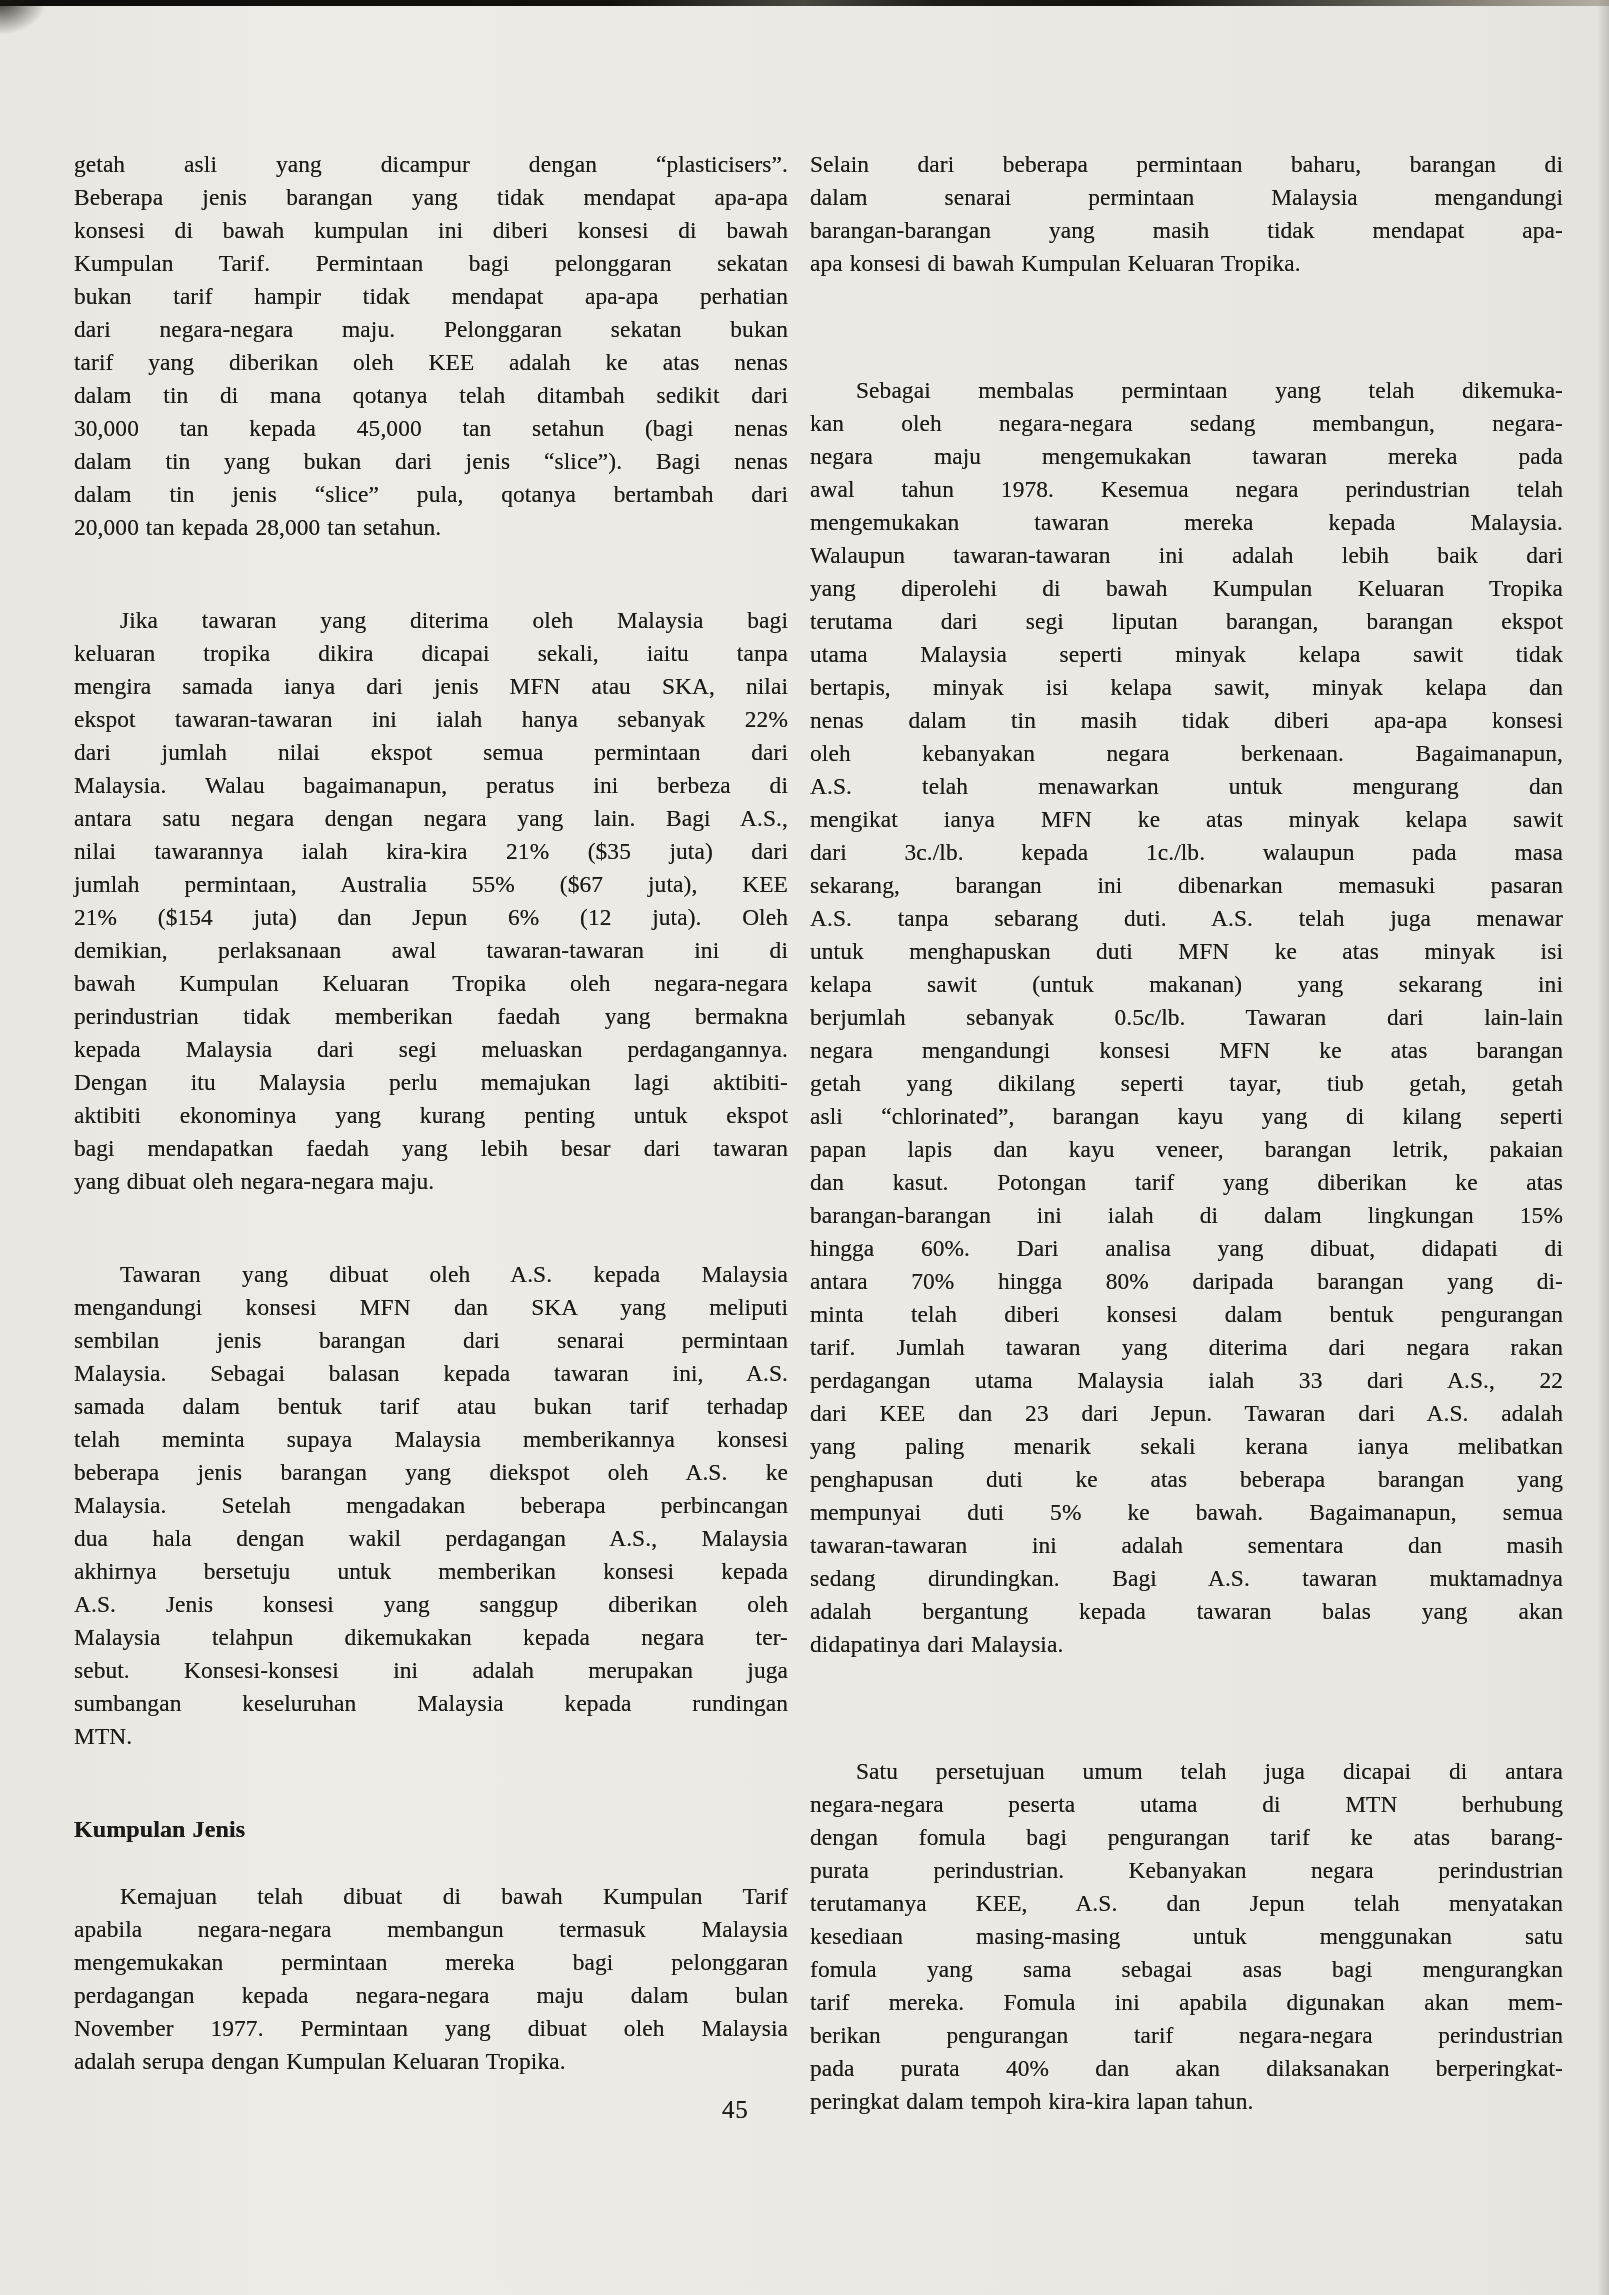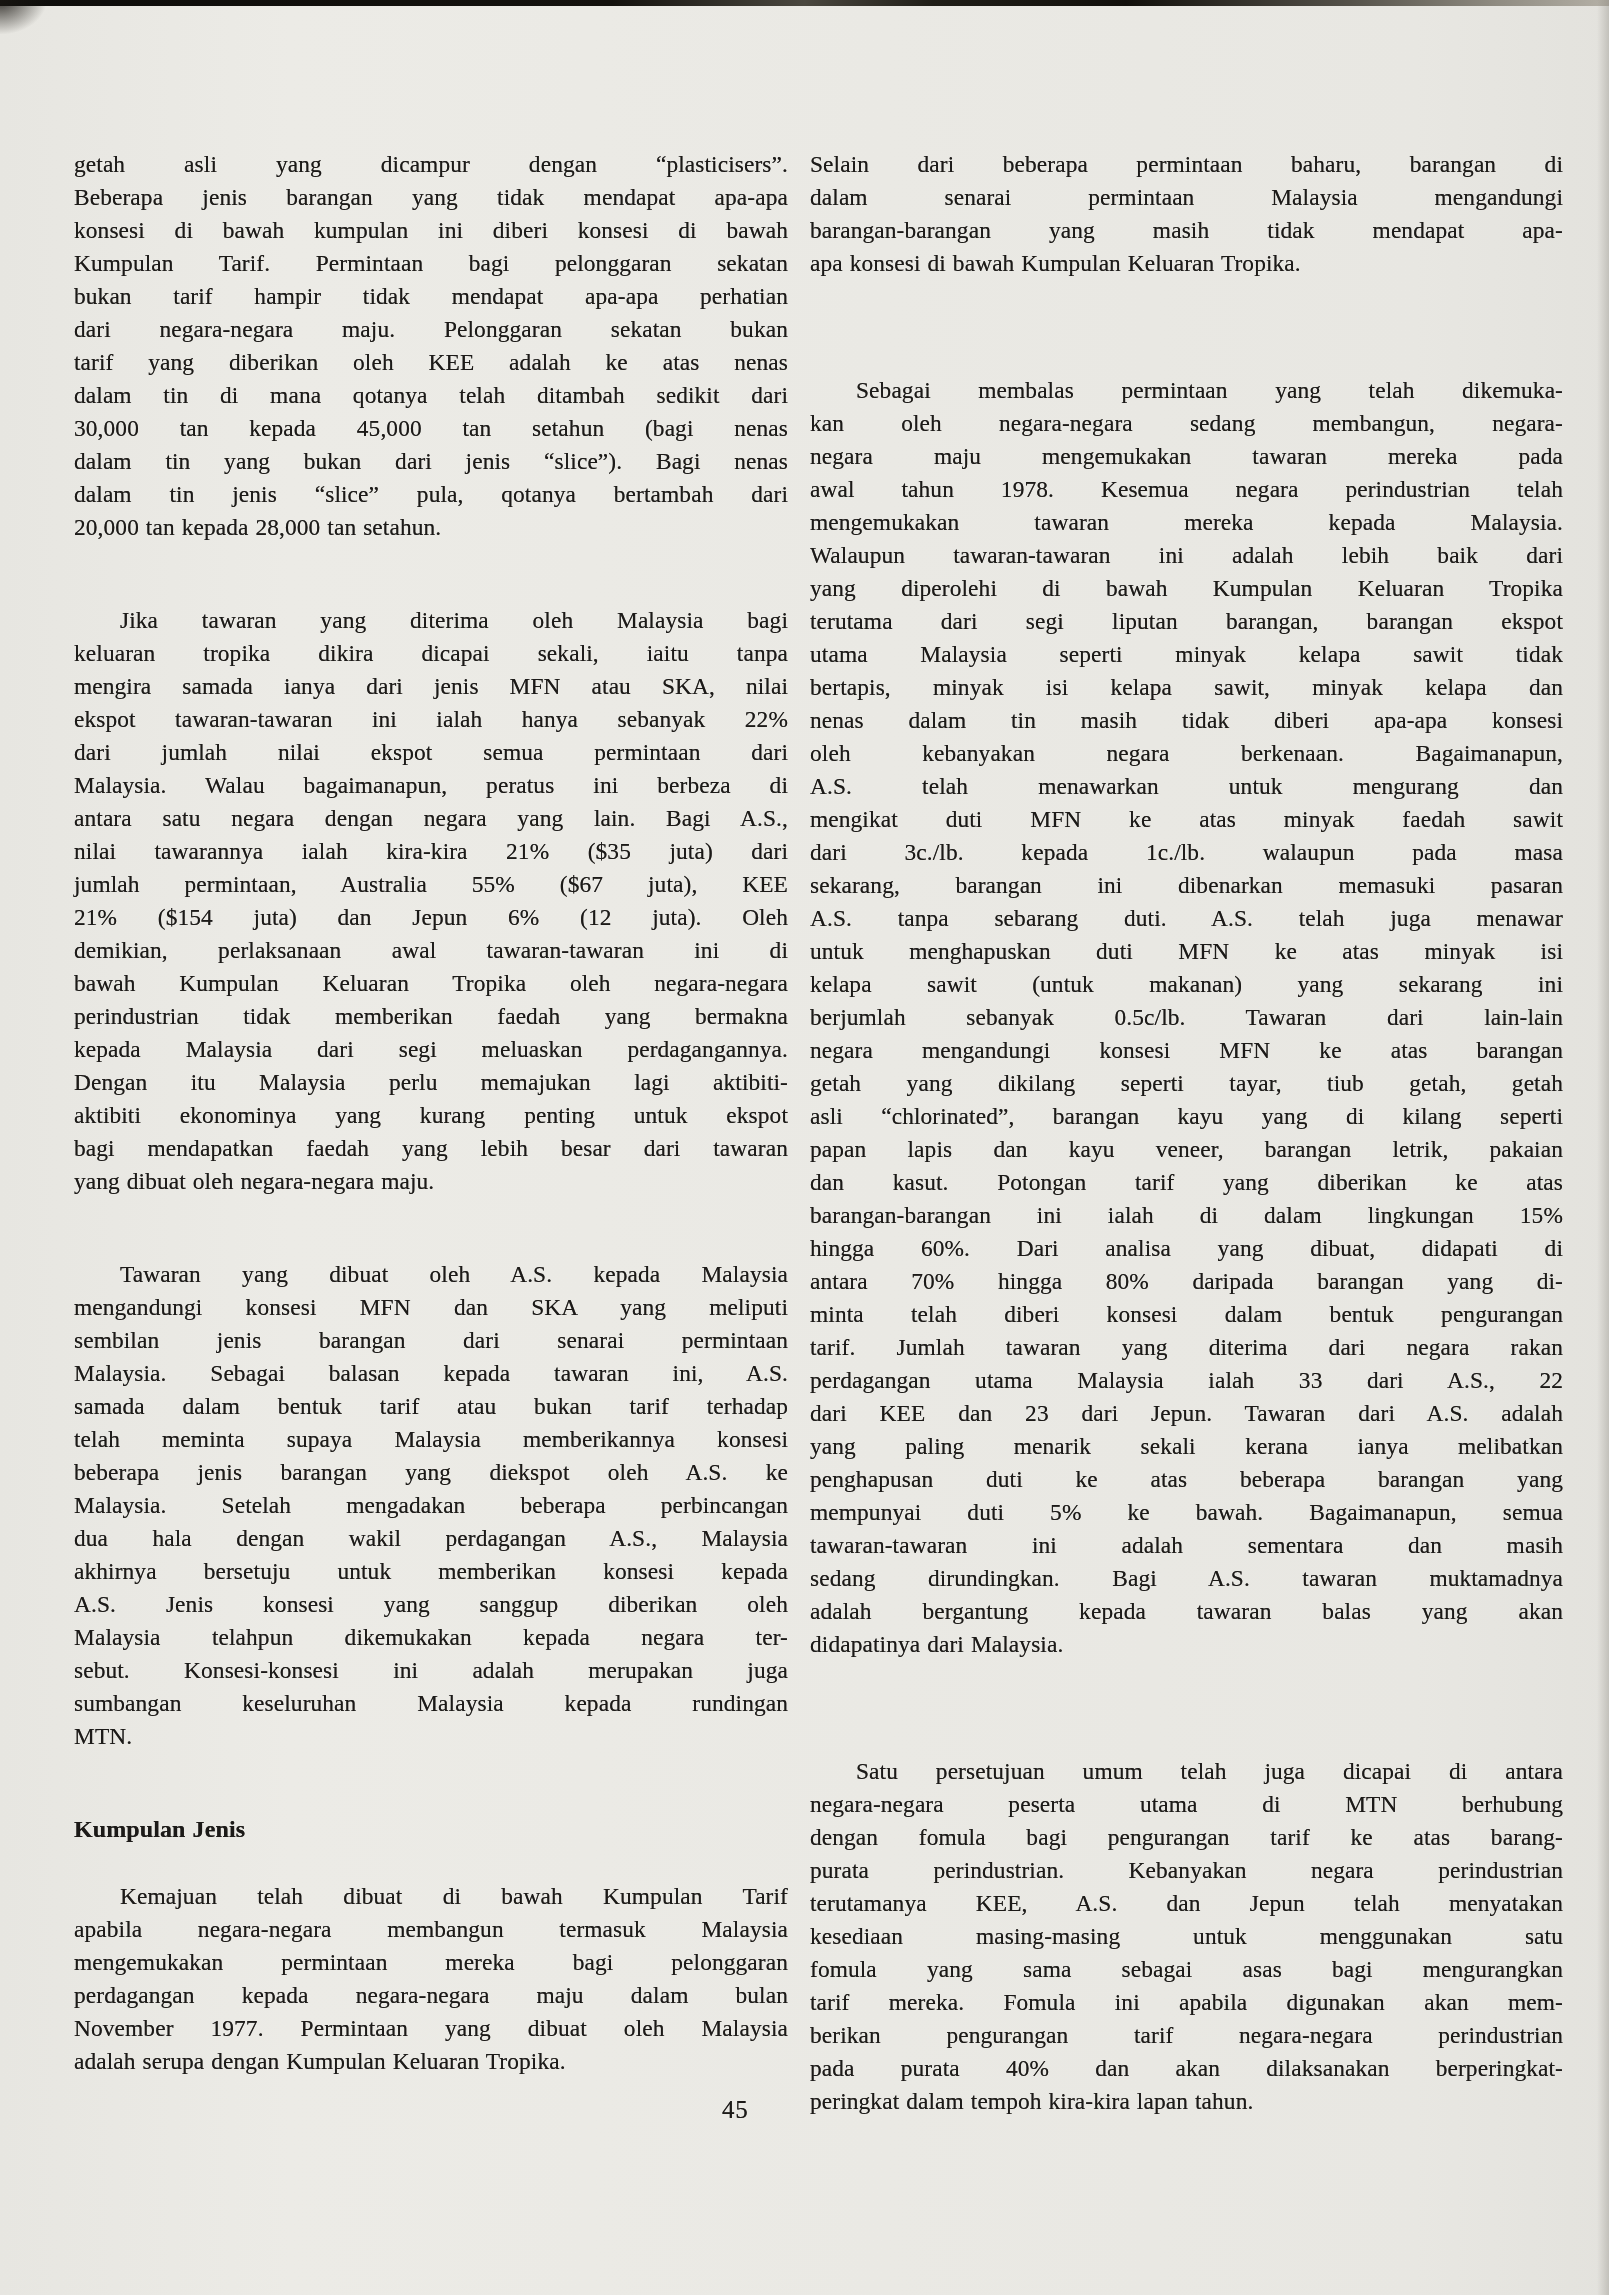--- a/index.html
+++ b/index.html
@@ -144,21 +144,21 @@
         <div class="line">awal tahun 1978. Kesemua negara perindustrian telah</div>
         <div class="line">mengemukakan tawaran mereka kepada Malaysia.</div>
         <div class="line">Walaupun tawaran-tawaran ini adalah lebih baik dari</div>
         <div class="line">yang diperolehi di bawah Kumpulan Keluaran Tropika</div>
         <div class="line">terutama dari segi liputan barangan, barangan ekspot</div>
         <div class="line">utama Malaysia seperti minyak kelapa sawit tidak</div>
         <div class="line">bertapis, minyak isi kelapa sawit, minyak kelapa dan</div>
         <div class="line">nenas dalam tin masih tidak diberi apa-apa konsesi</div>
         <div class="line">oleh kebanyakan negara berkenaan. Bagaimanapun,</div>
         <div class="line">A.S. telah menawarkan untuk mengurang dan</div>
-        <div class="line">mengikat duti MFN ke atas minyak faedah sawit</div>
+        <div class="line">mengikat ianya MFN ke atas minyak kelapa sawit</div>
         <div class="line">dari 3c./lb. kepada 1c./lb. walaupun pada masa</div>
         <div class="line">sekarang, barangan ini dibenarkan memasuki pasaran</div>
         <div class="line">A.S. tanpa sebarang duti. A.S. telah juga menawar</div>
         <div class="line">untuk menghapuskan duti MFN ke atas minyak isi</div>
         <div class="line">kelapa sawit (untuk makanan) yang sekarang ini</div>
         <div class="line">berjumlah sebanyak 0.5c/lb. Tawaran dari lain-lain</div>
         <div class="line">negara mengandungi konsesi MFN ke atas barangan</div>
         <div class="line">getah yang dikilang seperti tayar, tiub getah, getah</div>
         <div class="line">asli “chlorinated”, barangan kayu yang di kilang seperti</div>
         <div class="line">papan lapis dan kayu veneer, barangan letrik, pakaian</div>

